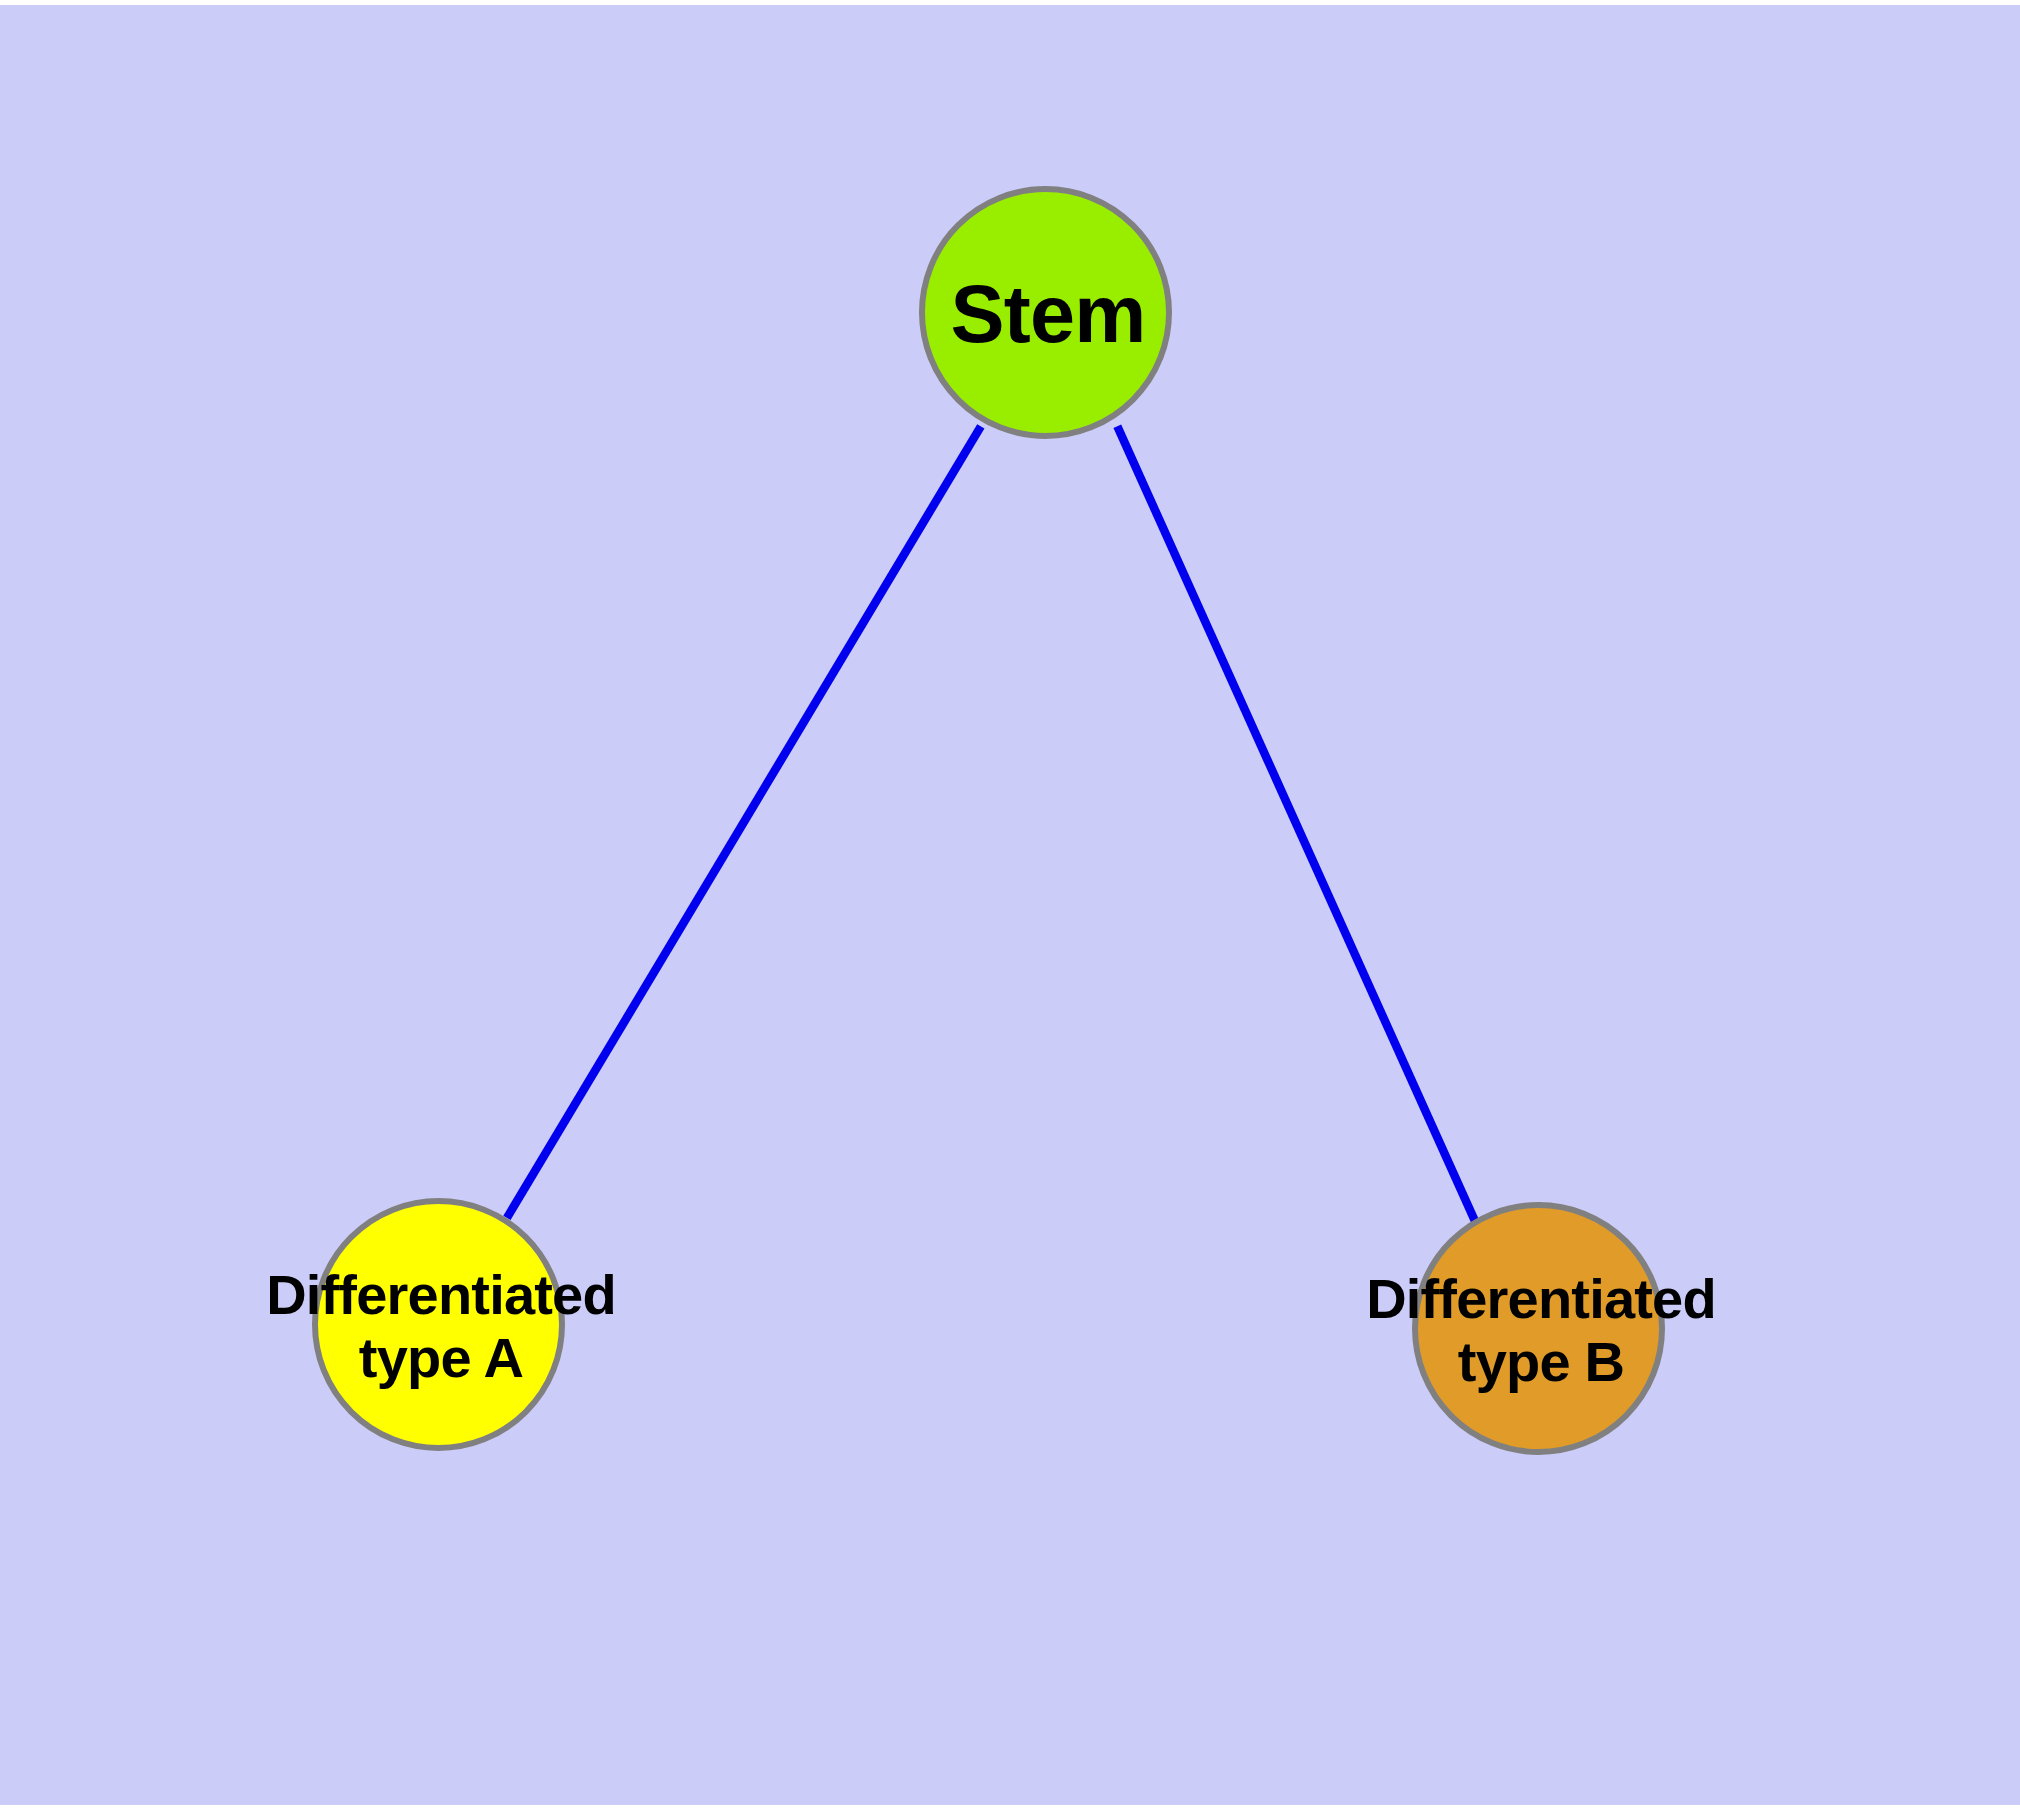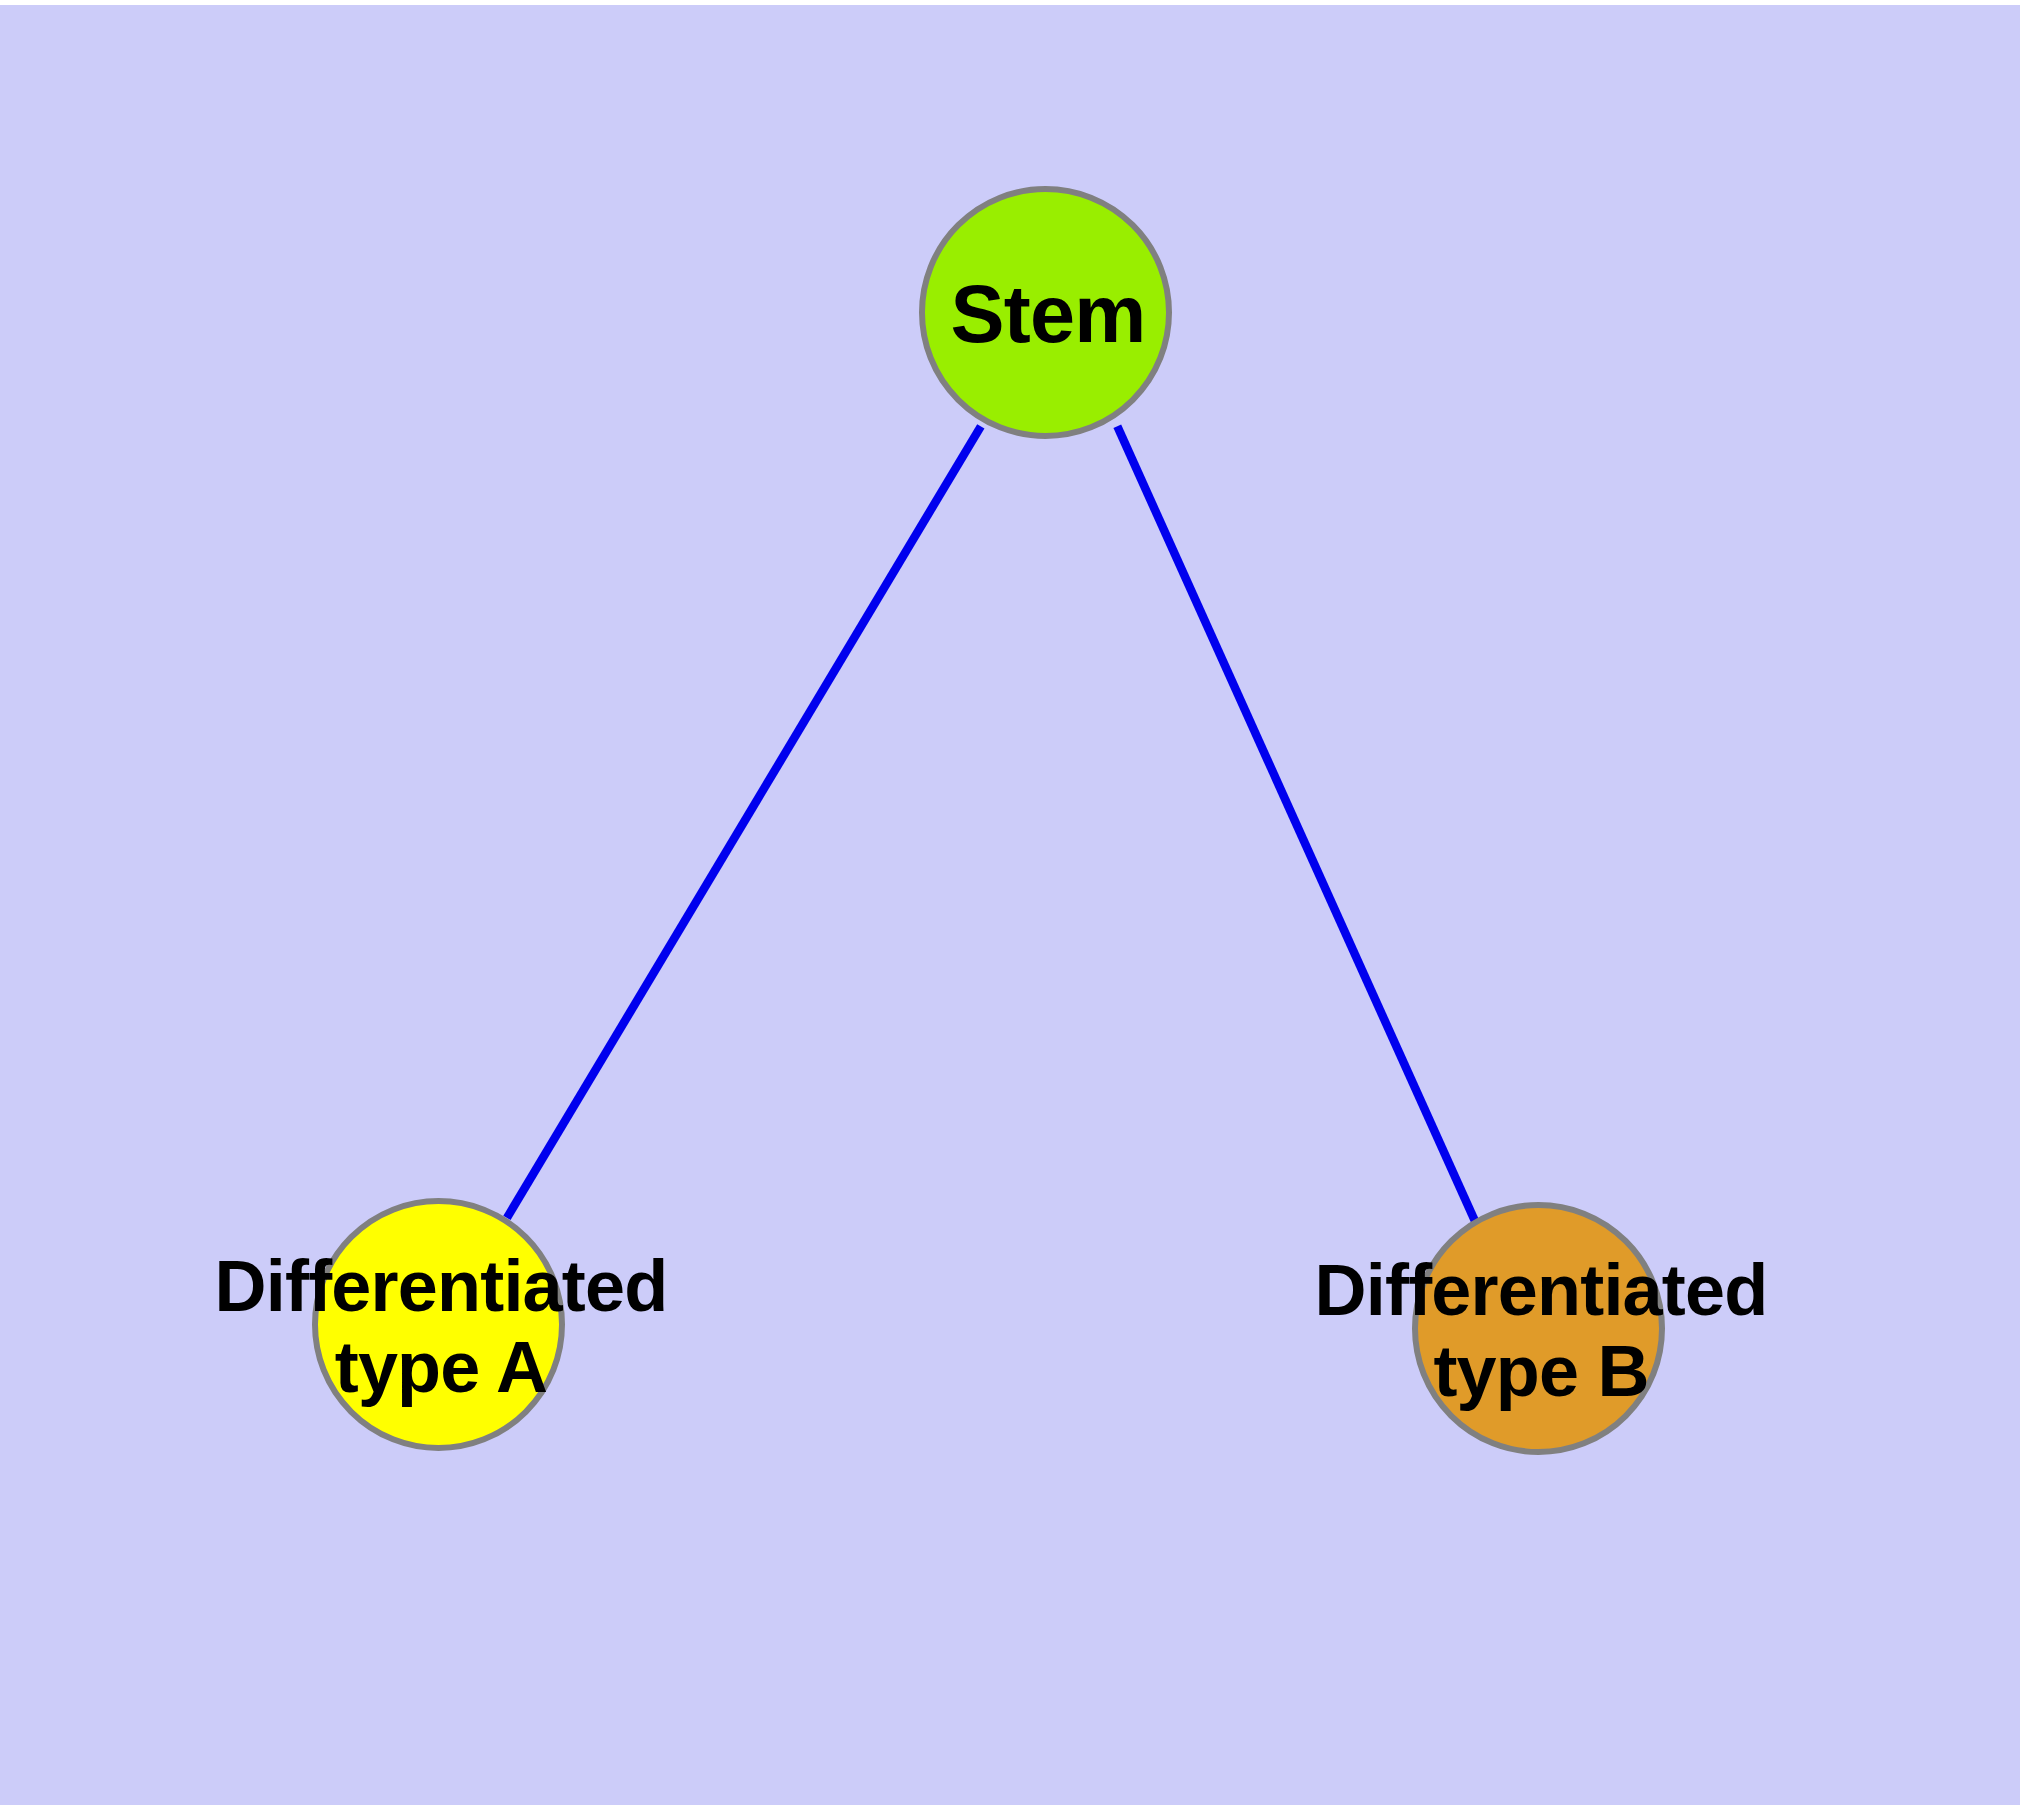--- a/index.html
+++ b/index.html
@@ -50,21 +50,21 @@
     left: -390px;
     top: -136px;
     width: 780px;
     height: 271px;
     display: flex;
     align-items: center;
     justify-content: center;
     text-align: center;
     color: #000000;
     font-weight: bold;
-    font-size: 72px;
+    font-size: 56px;
     line-height: 1.12;
     letter-spacing: -0.8px;
     white-space: pre-line;
     pointer-events: none;
   }
   .node-label.single {
     font-size: 81px;
   }
 </style>
 </head>

